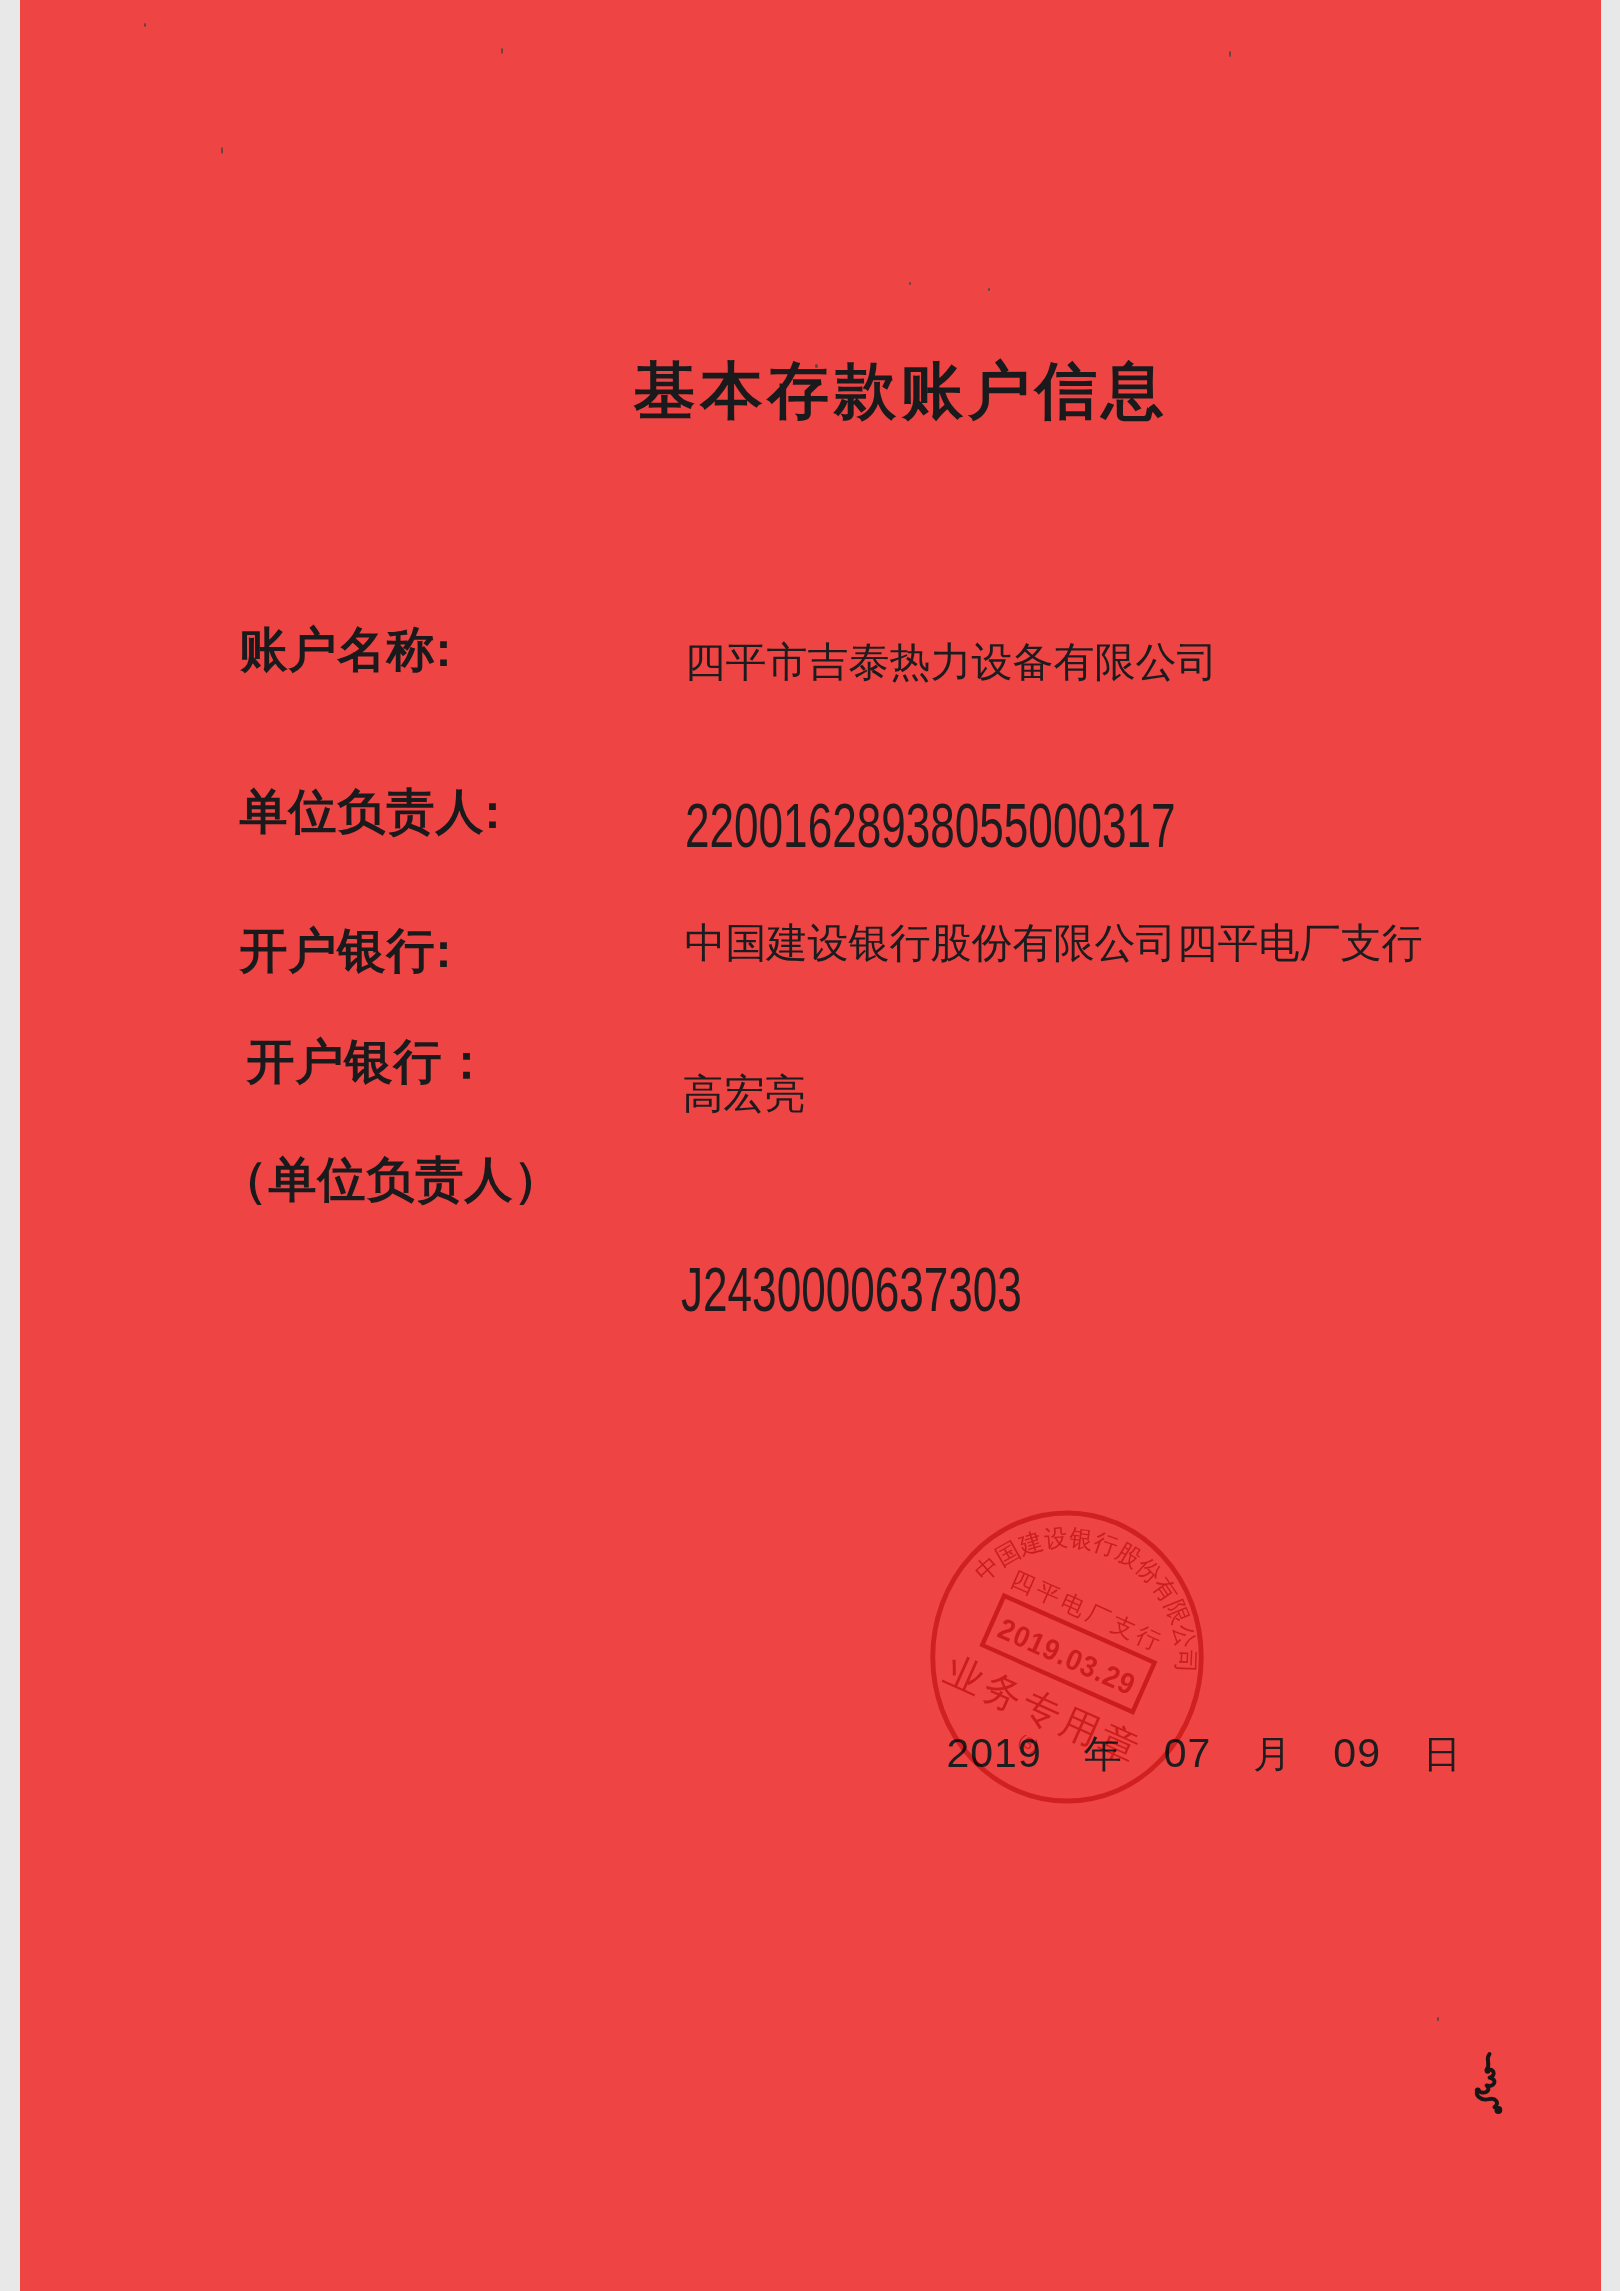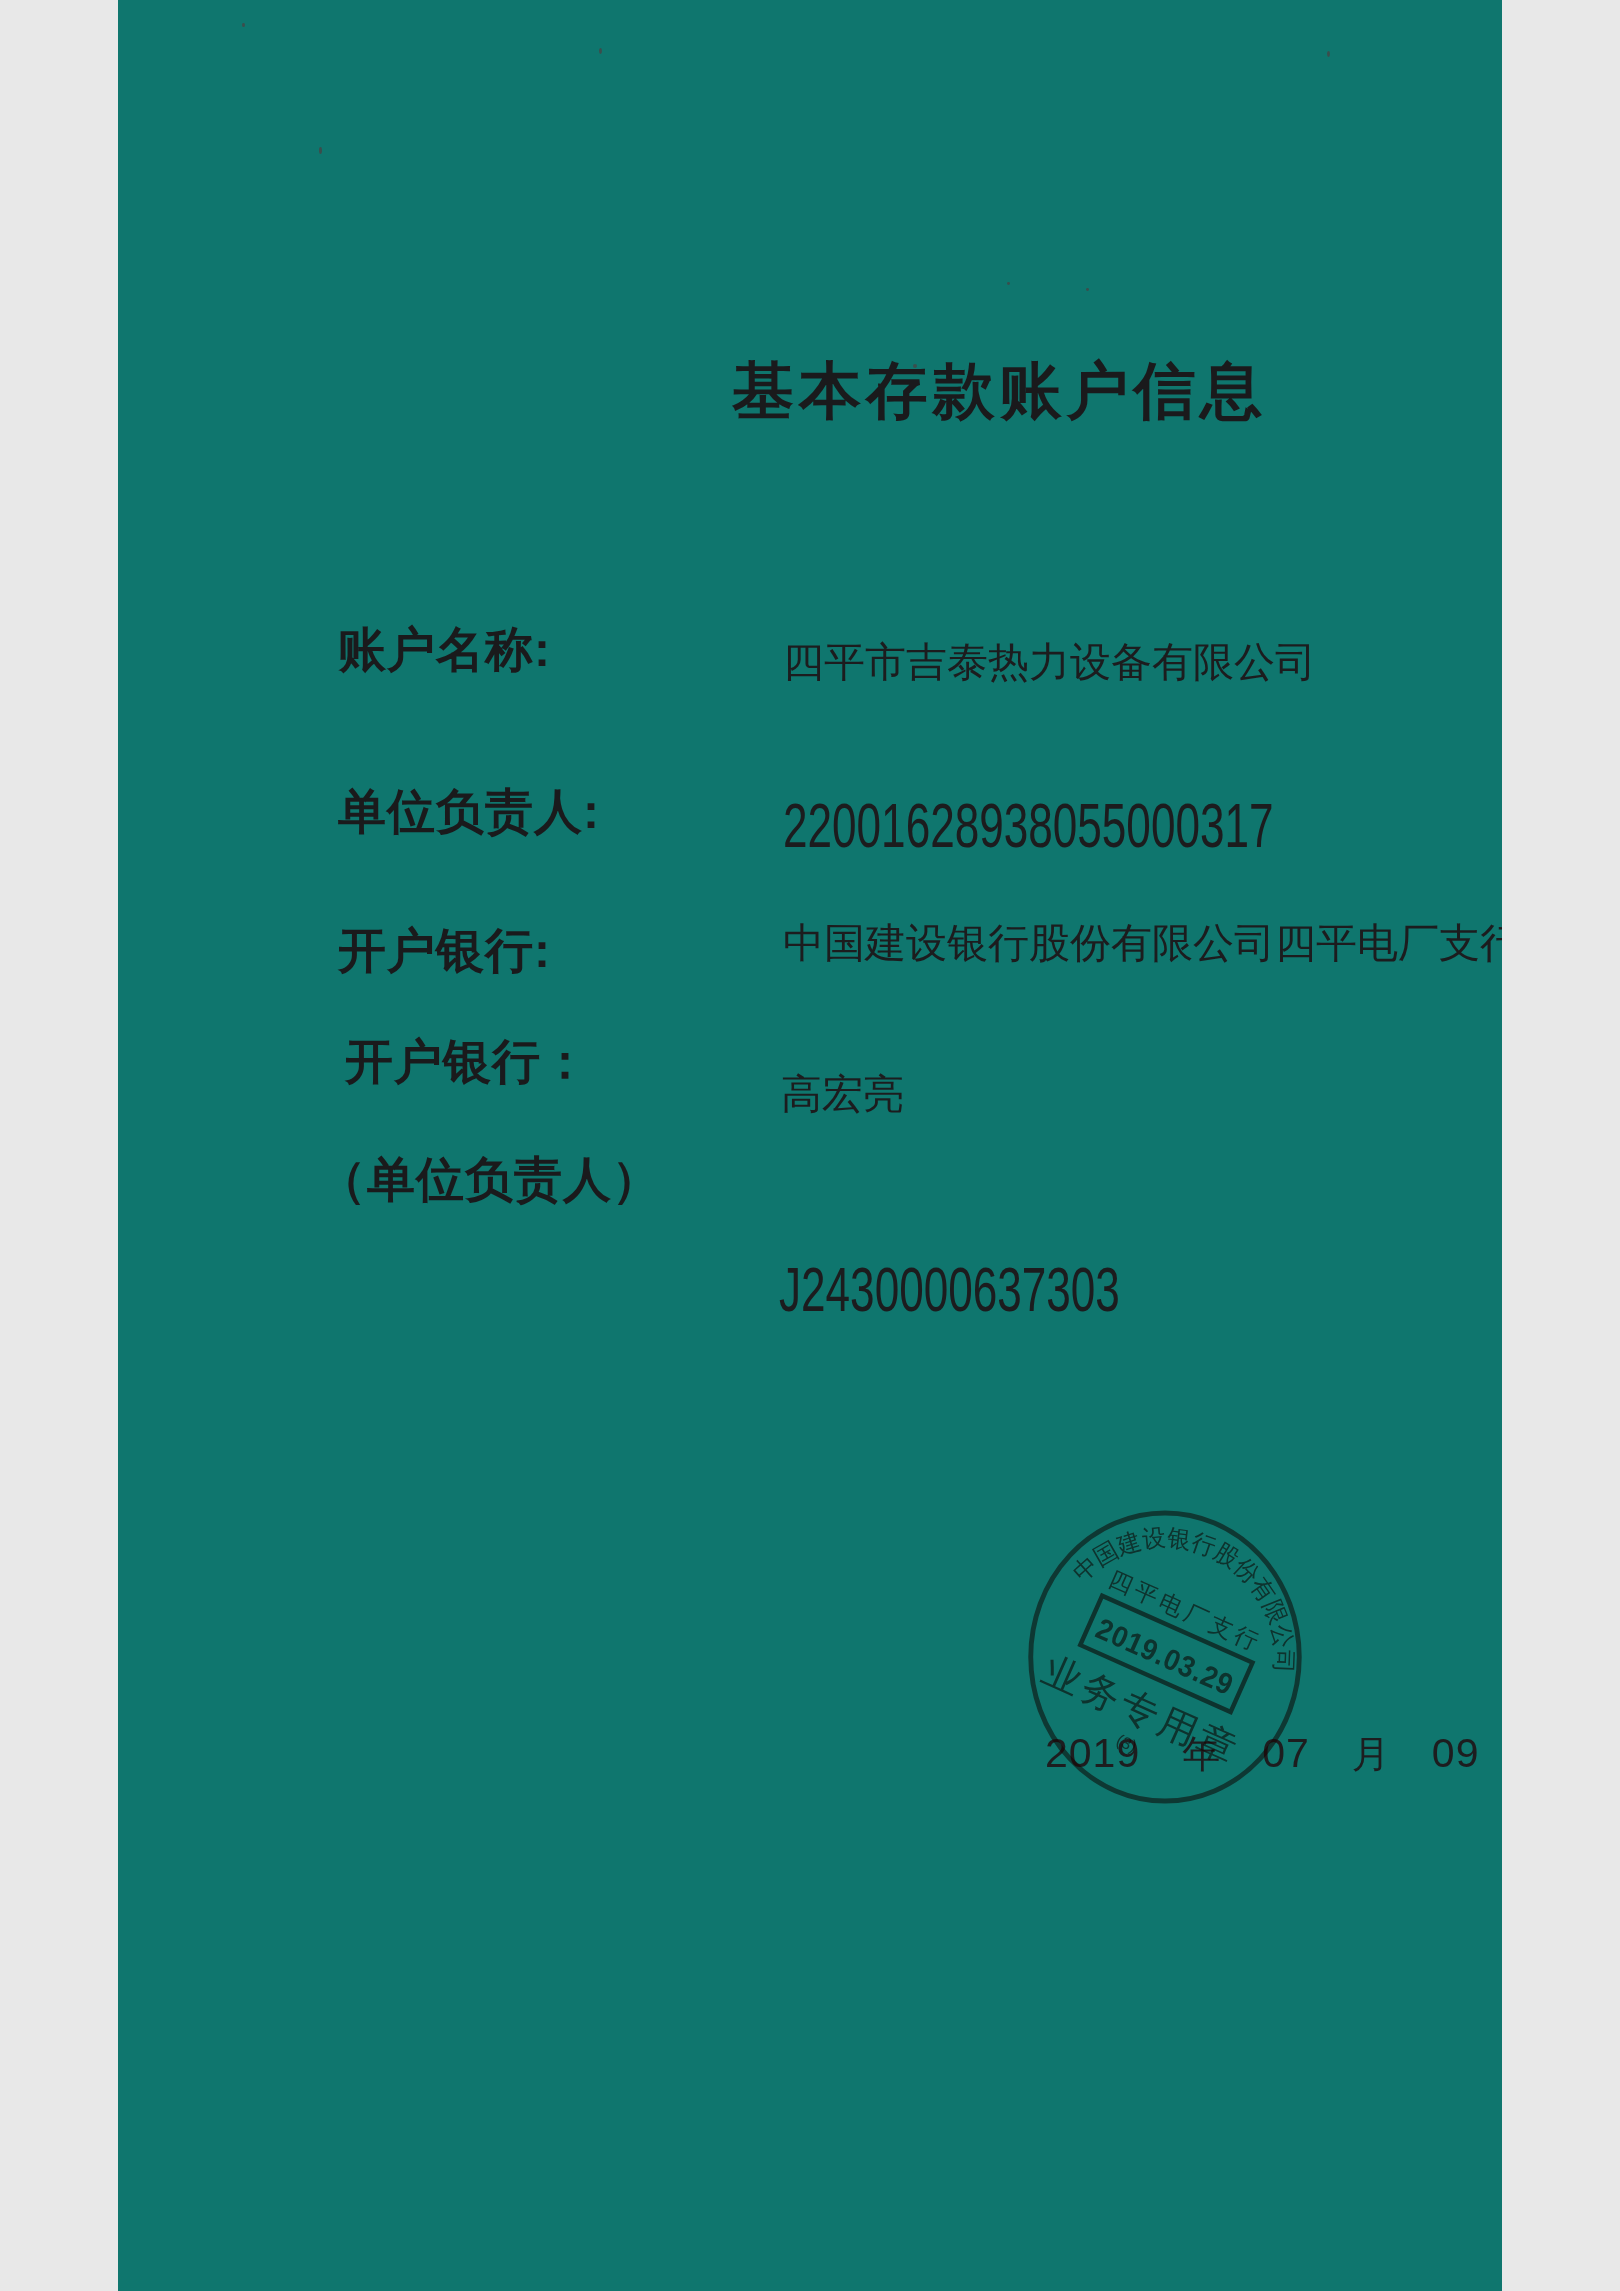--- a/index.html
+++ b/index.html
@@ -1,19 +1,19 @@
 <!DOCTYPE html>
 <html><head>
 <meta charset="utf-8">
 <style>
   html,body{margin:0;padding:0;background:#e8e8e8;}
   .page{
     position:relative;
-    width:1384px;height:2292px;
-    background:#0f766e;
+    width:1581px;height:2292px;
+    background:#ef4444;
     overflow:hidden;
     font-family:"Liberation Sans",sans-serif;
     color:#1d1d1f;
     margin:0 auto;
   }
   .title{
     position:absolute;
     left:614px;top:355px;
     margin:0;
     font-size:62px;

